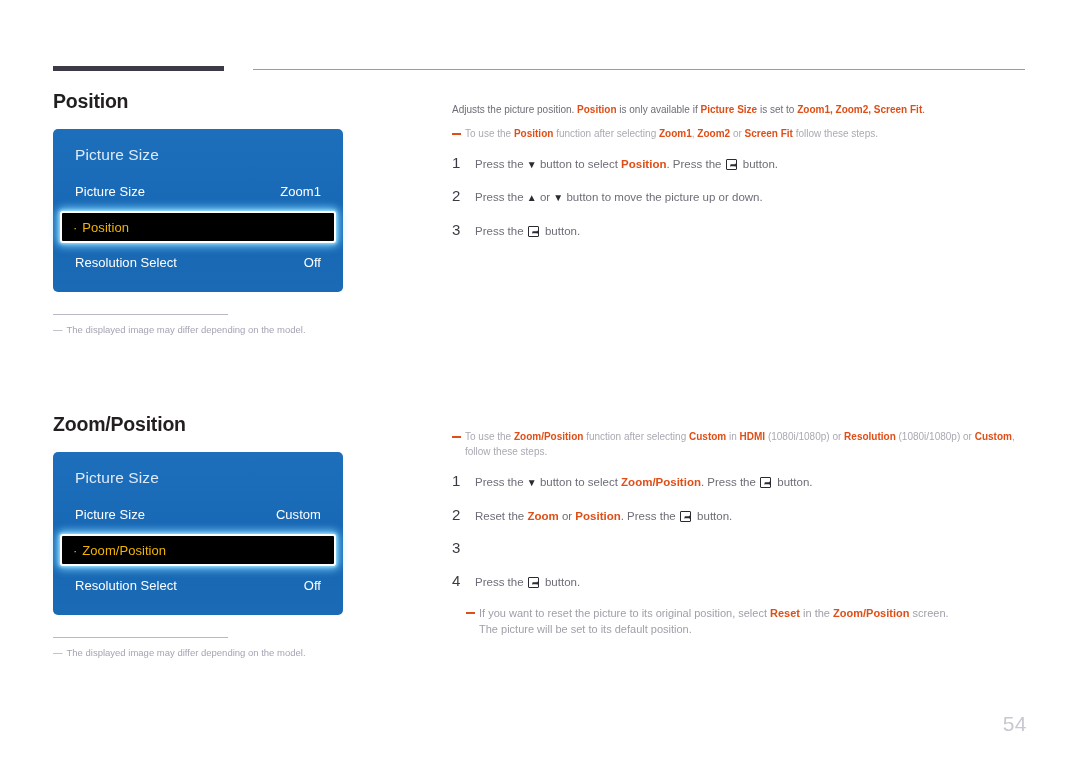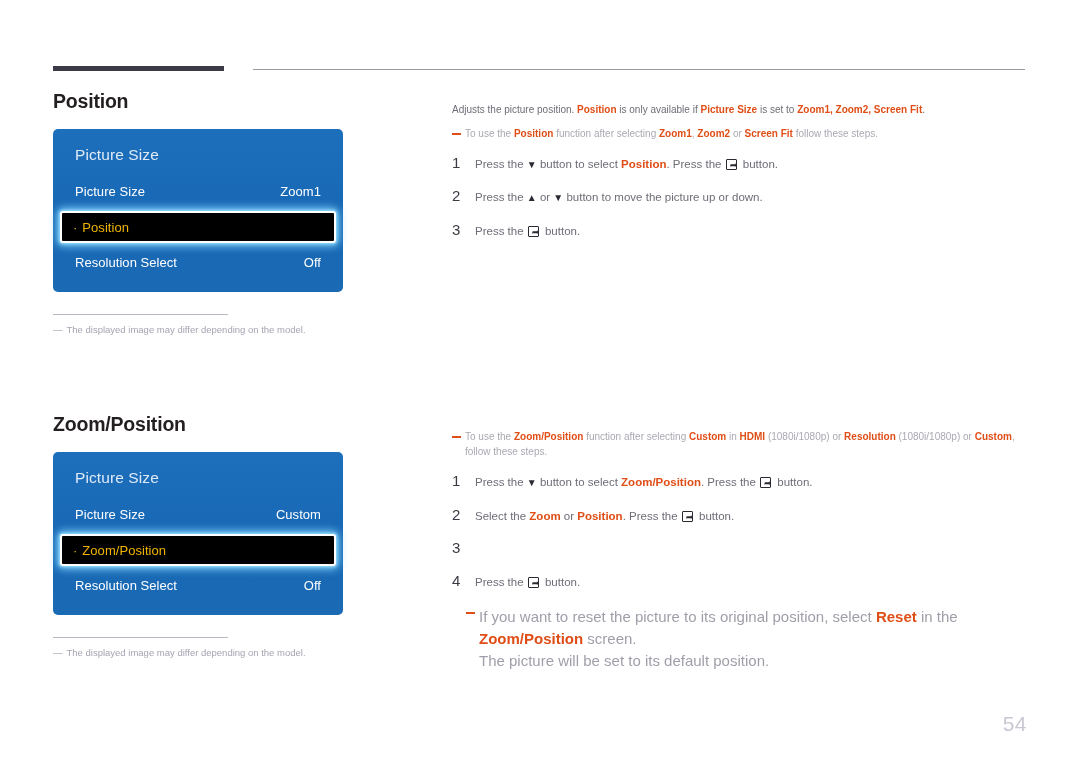--- a/index.html
+++ b/index.html
@@ -218,21 +218,21 @@
     width: 8px; height: 6px;
     color: #2b2a33;
     font-size: 9px;
     line-height: 6px;
   }
 
   
   .bottom-note {
     margin-top: 6px;
     margin-left: 14px;
-    font-size: 15px;
+    font-size: 11px;
     color: #a09fa9;
     line-height: 1.45;
     display: flex;
   }
   .bottom-note b { color: #e04e17; font-weight: bold; }
   .bottom-note .bn-dash {
     display: inline-block;
     width: 9px;
     height: 2px;
     background: #e04e17;
@@ -387,21 +387,21 @@
       <div class="step">
         <div class="step-num">1</div>
         <div class="step-text">
           <span>Press the </span><span class="arr">▼</span><span> button to select </span><b>Zoom/Position</b><span>. Press the </span><span class="enter-ico"><span class="bx"></span><span class="ar">➦</span></span><span> button.</span>
         </div>
       </div>
 
       <div class="step">
         <div class="step-num">2</div>
         <div class="step-text">
-          <span>Select the </span><b>Zoom</b><span> or </span><b>Position</b><span>. Press the </span><span class="enter-ico"><span class="bx"></span><span class="ar">➦</span></span><span> button.</span>
+          <span>Reset the </span><b>Zoom</b><span> or </span><b>Position</b><span>. Press the </span><span class="enter-ico"><span class="bx"></span><span class="ar">➦</span></span><span> button.</span>
         </div>
       </div>
 
       <div class="step">
         <div class="step-num">3</div>
       </div>
 
       <div class="step">
         <div class="step-num">4</div>
         <div class="step-text">

